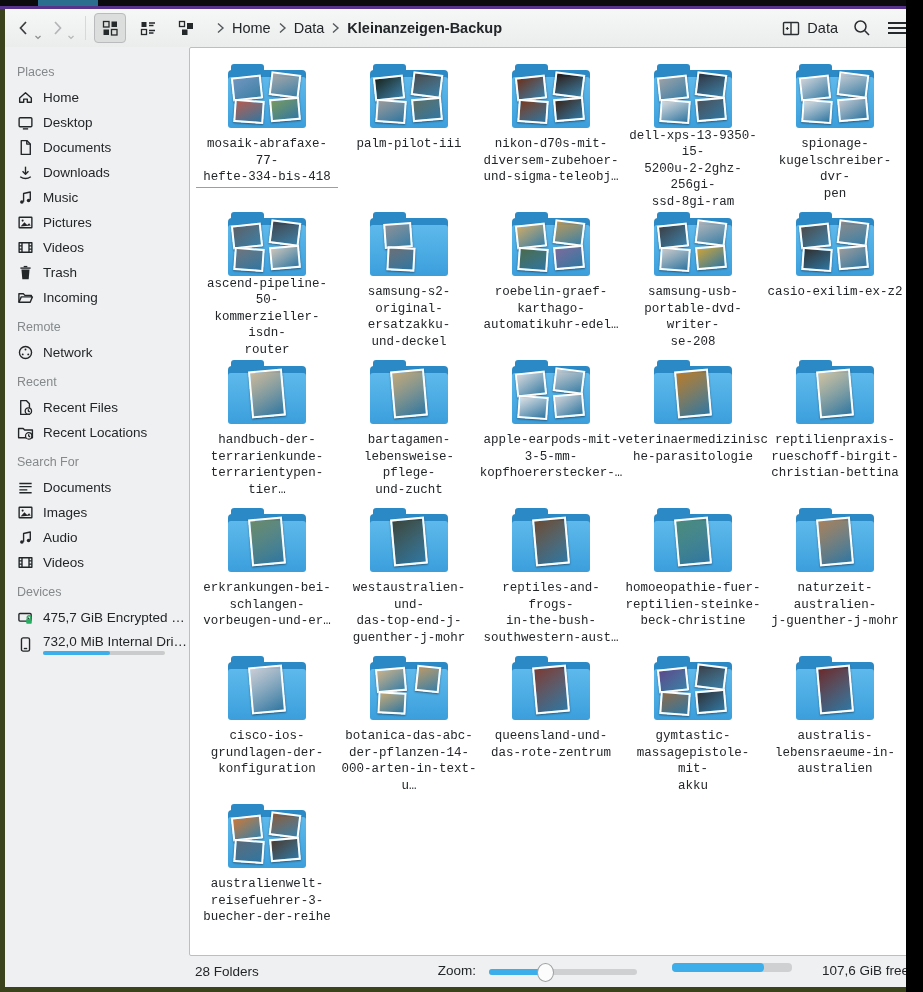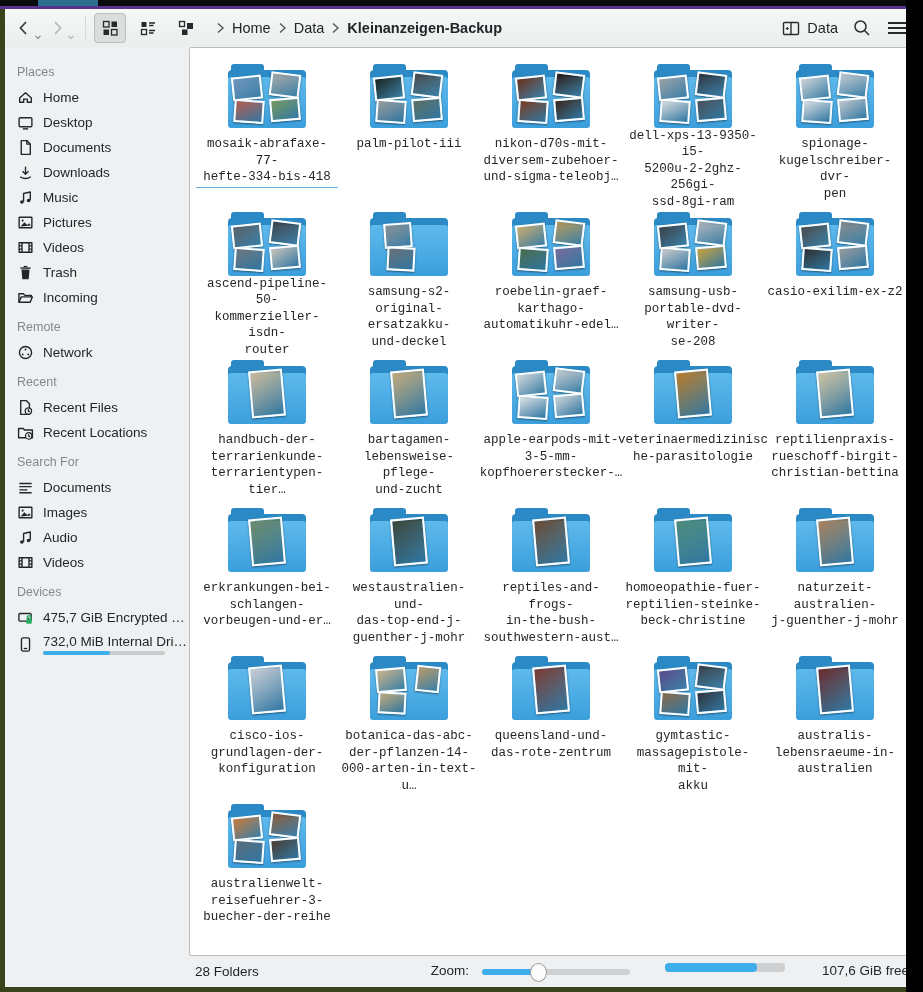--- a/index.html
+++ b/index.html
@@ -62,21 +62,21 @@
   .statusbar { position:absolute; left:0; bottom:0; width:100%; height:31px; background:#eff0f1;
                display:flex; align-items:center; font-size:13.5px; padding:0 9px 0 190px; }
   .zoomgroup { margin-left:auto; display:flex; gap:13px; }
   .slider { position:relative; width:148px; height:18px; }
   .slider .track { position:absolute; top:6px; left:0; width:100%; height:6px; background:#cfd0d1; border-radius:3px; }
   .slider .sfill { position:absolute; top:6px; left:0; height:6px; background:#3daee9; border-radius:3px; }
   .slider .handle { position:absolute; top:0; width:17px; height:19px; background:#fcfcfc;
                     border:1px solid #9da0a2; border-radius:50%; }
   .capbar { width:120px; height:9px; background:#cfd0d1; border-radius:4px; margin-left:22px; }
   .capbar .fill { height:9px; background:#3daee9; border-radius:4px; }
-  .freetext { margin-left:24px; }
+  .freetext { margin-left:17px; }
   svg { display:block; }
 </style>
 </head>
 <body>
 
 <div id="win">
   <div class="topstrip">
       <div class="tabseg"></div>
     </div>
   <div class="purpleline"></div>

